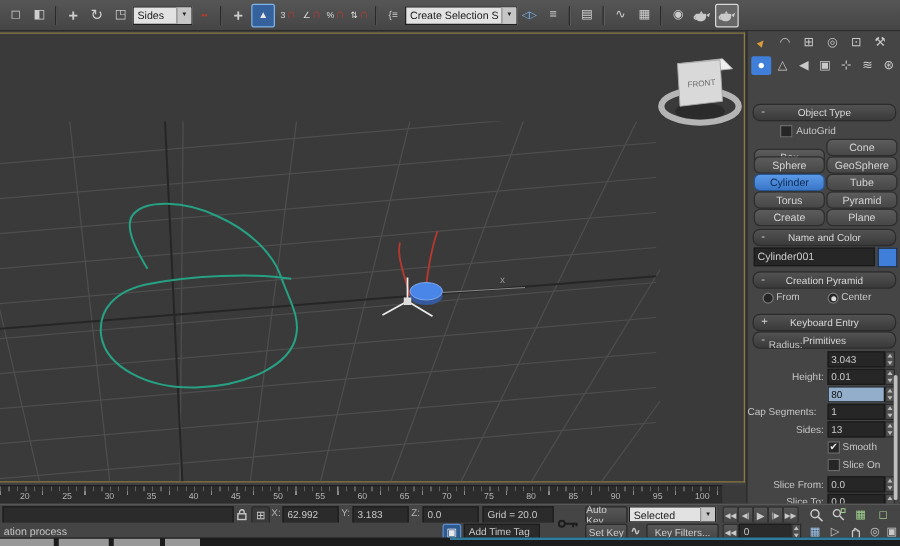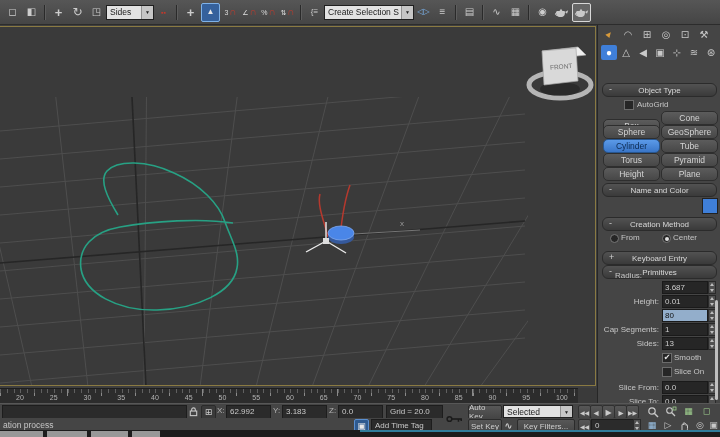--- a/index.html
+++ b/index.html
@@ -249,68 +249,69 @@
     <span class="cb" style="left:26px;top:75px"></span>
     <span class="lbl" style="left:39px;top:73px">AutoGrid</span>
     <div class="pbtn" style="left:5px;top:94px">Box</div>
     <div class="pbtn" style="left:63px;top:86px">Cone</div>
     <div class="pbtn" style="left:5px;top:100px">Sphere</div>
     <div class="pbtn" style="left:63px;top:100px">GeoSphere</div>
     <div class="pbtn on" style="left:5px;top:114px">Cylinder</div>
     <div class="pbtn" style="left:63px;top:114px">Tube</div>
     <div class="pbtn" style="left:5px;top:128px">Torus</div>
     <div class="pbtn" style="left:63px;top:128px">Pyramid</div>
-    <div class="pbtn" style="left:5px;top:142px">Height</div>
+    <div class="pbtn" style="left:5px;top:142px">Create</div>
     <div class="pbtn" style="left:63px;top:142px">Plane</div>
 
     <div class="roll" style="top:158px">
       <span class="exp">-</span>
       <span>Name and Color</span>
     </div>
+    <span class="field" style="left:5px;top:173px;width:93px;height:13px;line-height:13px;font-size:8.5px">Cylinder001</span>
     <span style="position: absolute; left: 104px; top: 173px; width: 14px; height: 14px; border: 1px solid rgb(34, 34, 34); background: rgb(63, 127, 217);"></span>
 
     <div class="roll" style="top:192px">
       <span class="exp">-</span>
-      <span>Creation Method</span>
+      <span>Creation Pyramid</span>
     </div>
     <span class="rad" style="left:12px;top:209px"></span>
     <span class="lbl" style="left:23px;top:206px">From</span>
     <span class="rad" style="left:64px;top:209px">
         <span class="dot"></span>
       </span>
     <span class="lbl" style="left:75px;top:206px">Center</span>
 
     <div class="roll" style="top:226px">
       <span class="exp">+</span>
       <span>Keyboard Entry</span>
     </div>
 
     <div class="roll" style="top:240px">
       <span class="exp">-</span>
       <span>Primitives</span>
     </div>
 
     <span class="lbl" style="left:0;top:244px;width:61px;text-align:center">Radius:</span>
-    <span class="field" style="left:64px;top:256px;width:42px">3.687</span>
+    <span class="field" style="left:64px;top:256px;width:42px">3.043</span>
     <span class="spin" style="left:110px;top:256px">
         <i class="up"></i>
         <i class="dn"></i>
       </span>
     <span class="lbl" style="left:0;top:270px;width:61px;text-align:right">Height:</span>
     <span class="field" style="left:64px;top:270px;width:42px">0.01</span>
     <span class="spin" style="left:110px;top:270px">
         <i class="up"></i>
         <i class="dn"></i>
       </span>
     <span class="field sel" style="left:64px;top:284px;width:42px">80</span>
     <span class="spin" style="left:110px;top:284px">
         <i class="up"></i>
         <i class="dn"></i>
       </span>
-    <span class="lbl" style="left:0;top:298px;width:61px;text-align:right">Cap Segments:</span>
+    <span class="lbl" style="left:0;top:298px;width:61px;">Cap Segments:</span>
     <span class="field" style="left:64px;top:298px;width:42px">1</span>
     <span class="spin" style="left:110px;top:298px">
         <i class="up"></i>
         <i class="dn"></i>
       </span>
     <span class="lbl" style="left:0;top:312px;width:61px;text-align:right">Sides:</span>
     <span class="field" style="left:64px;top:312px;width:42px">13</span>
     <span class="spin" style="left:110px;top:312px">
         <i class="up"></i>
         <i class="dn"></i>

